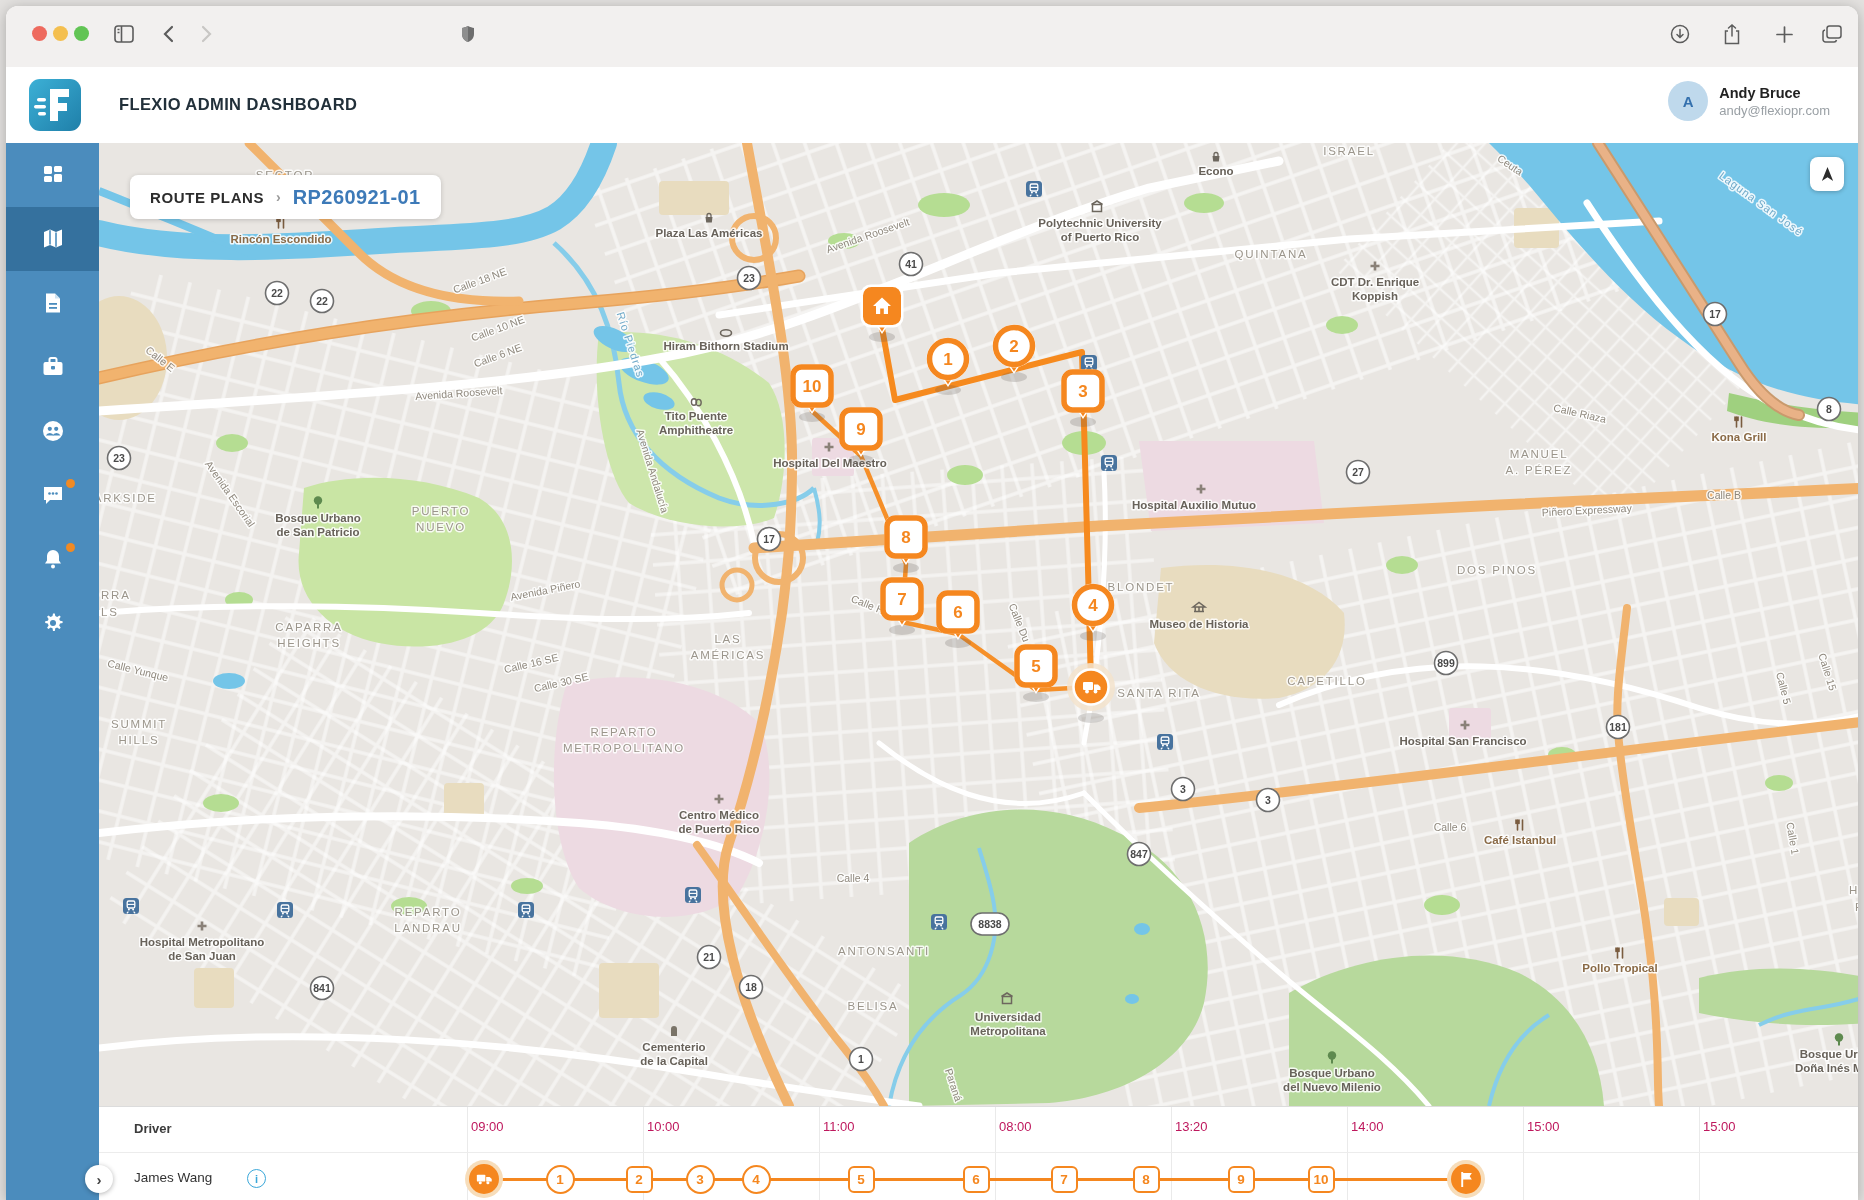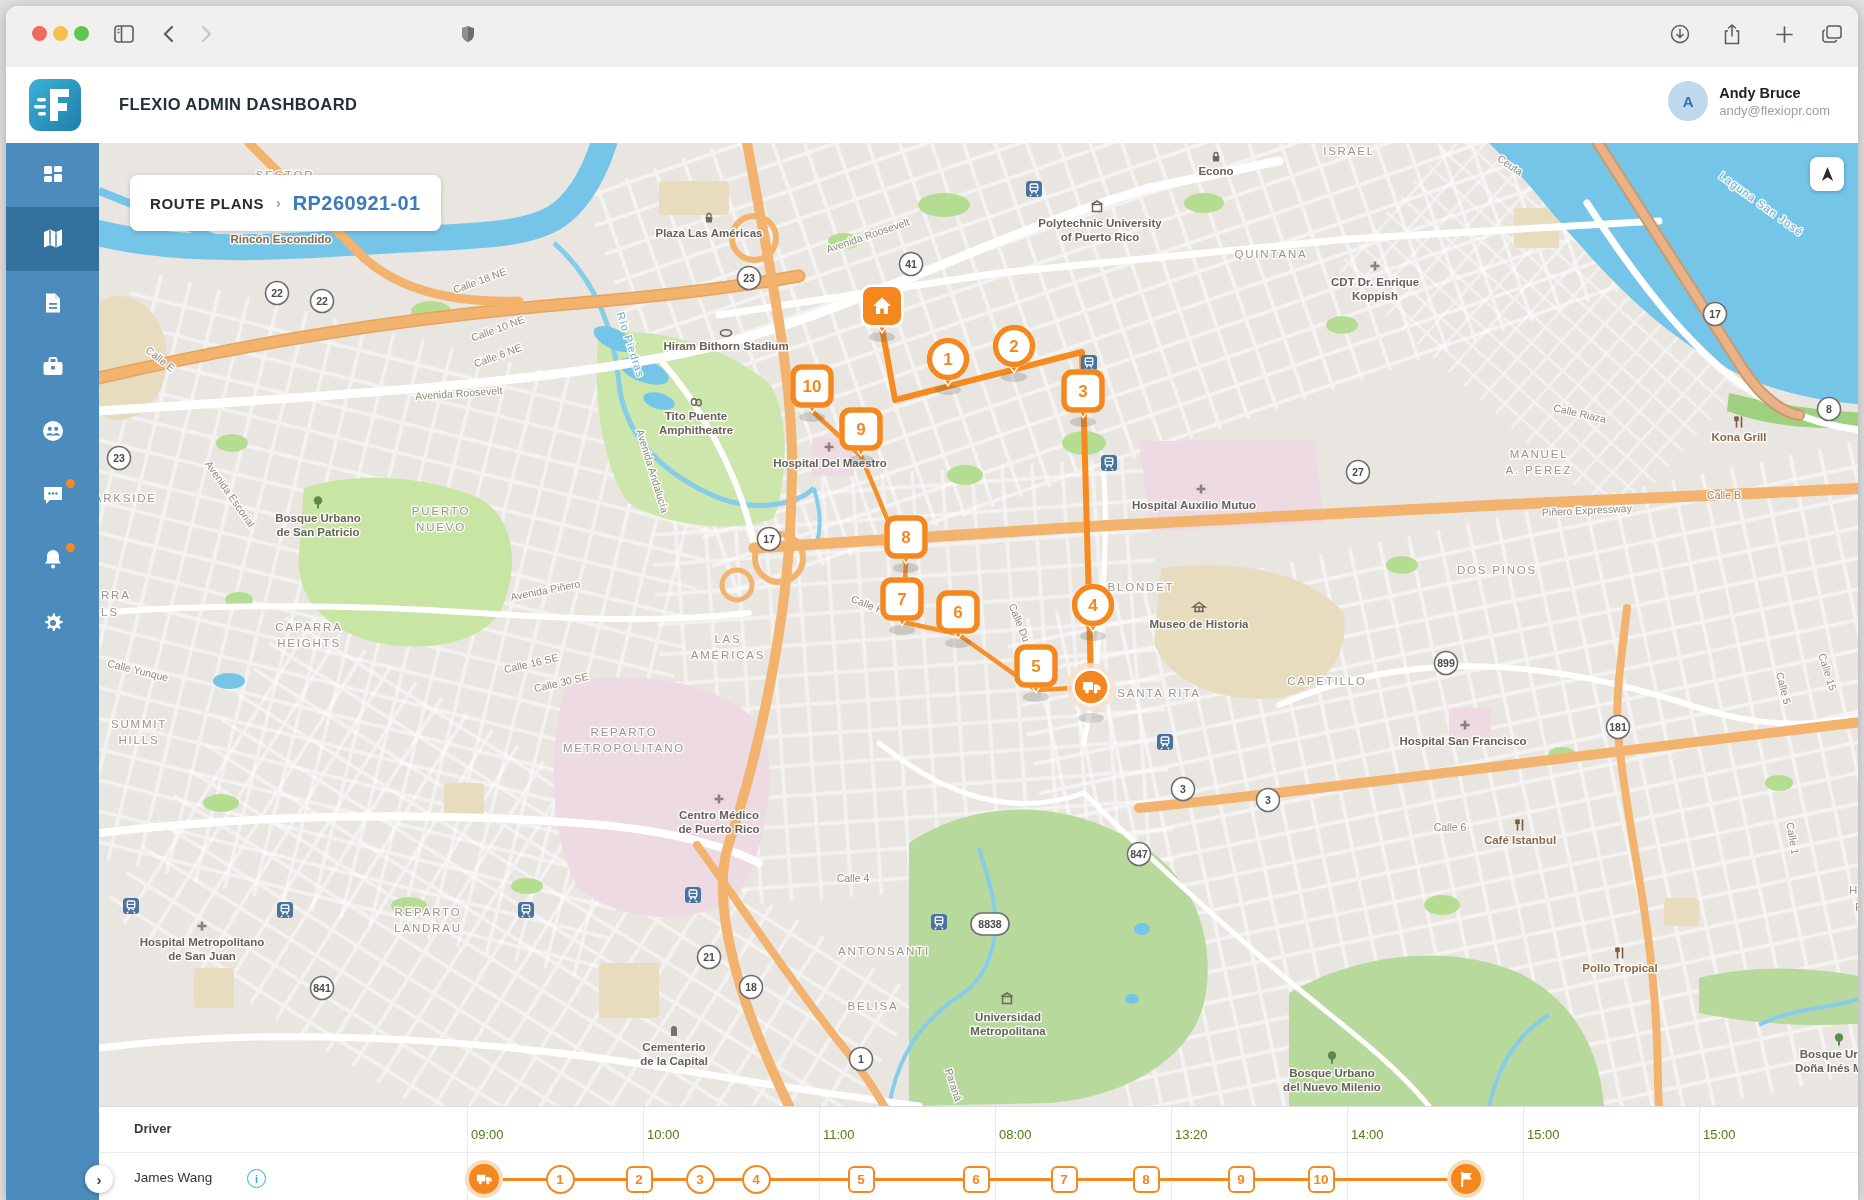--- a/index.html
+++ b/index.html
@@ -33,33 +33,33 @@
   text{font-family:"Liberation Sans",sans-serif;}
   .mlbl{paint-order:stroke;stroke:rgba(255,255,255,.85);stroke-width:3px;stroke-linejoin:round;}
   .lbl-area{fill:#9b958b;font-size:11.5px;letter-spacing:1.8px;}
   .lbl-st{fill:#8f887d;font-size:10.5px;}
   .lbl-poi{fill:#68625a;font-size:11.5px;font-weight:700;}
   .lbl-poib{fill:#8a6a46;font-size:11.5px;font-weight:700;}
   .lbl-wat{fill:#6fa9c9;font-size:11px;letter-spacing:1px;}
   .shield-txt{fill:#4a4a4a;font-size:10.5px;font-weight:700;}
   .mk-num{fill:#f5871f;font-size:17px;font-weight:700;}
   
-  #breadcrumb{position:absolute;left:124px;top:169px;height:56px;background:#fff;border-radius:8px;
+  #breadcrumb{position:absolute;left:124px;top:169px;height:44px;background:#fff;border-radius:8px;
               box-shadow:0 1px 5px rgba(0,0,0,.18);display:flex;align-items:center;padding:0 20px;gap:12px;}
   #breadcrumb .bc-section{font-size:15px;font-weight:700;color:#2c2c2c;letter-spacing:.6px;}
   #breadcrumb .bc-sep{color:#9b9b9b;font-size:14px;font-weight:700;}
   #breadcrumb .bc-current{font-size:20px;font-weight:700;color:#3d7ab8;letter-spacing:.4px;}
   
   #compass{position:absolute;right:14px;top:14px;width:34px;height:34px;background:#fff;border-radius:8px;
            box-shadow:0 1px 4px rgba(0,0,0,.25);display:flex;align-items:center;justify-content:center;}
   
   #timeline{position:absolute;left:93px;right:0;top:1100px;height:100px;background:#fff;border-top:1px solid #dcdcdc;}
   #tl-grid .gl{position:absolute;top:0;bottom:0;width:1px;background:#eaeaea;}
   #tl-hours{position:absolute;left:0;top:0;right:0;height:45px;border-bottom:1px solid #ececec;}
-  .tl-hour{position:absolute;top:20px;font-size:13px;color:#4d7c0f;}
+  .tl-hour{position:absolute;top:12px;font-size:13px;color:#be185d;}
   #driver-label{position:absolute;left:35px;top:14px;font-size:13px;color:#3c3c3c;font-weight:700;}
   #driver-name{position:absolute;left:35px;top:63px;font-size:13.5px;color:#333;}
   #info-icon{position:absolute;left:148px;top:62px;width:17px;height:17px;border-radius:50%;border:1.5px solid #3aa7d9;
              color:#3aa7d9;font-size:11px;font-weight:700;display:flex;align-items:center;justify-content:center;}
   #tl-line{position:absolute;height:3px;background:#f5871f;top:71px;}
   .tl-stop{position:absolute;background:#fff;border:2.5px solid #f5871f;color:#f5871f;font-weight:700;font-size:13.5px;
            display:flex;align-items:center;justify-content:center;box-sizing:border-box;}
   .tl-c{width:29px;height:29px;border-radius:50%;}
   .tl-q{width:27px;height:27px;border-radius:6px;}
   .tl-solid{position:absolute;width:30px;height:30px;border-radius:50%;background:#f5871f;

